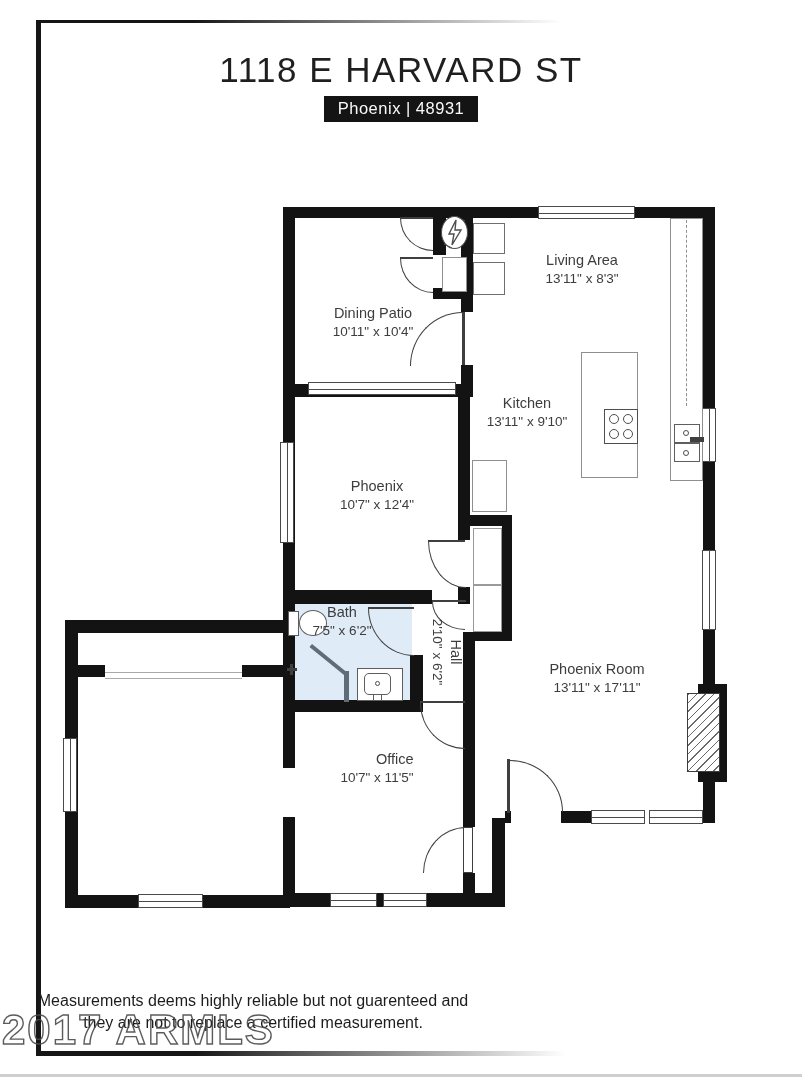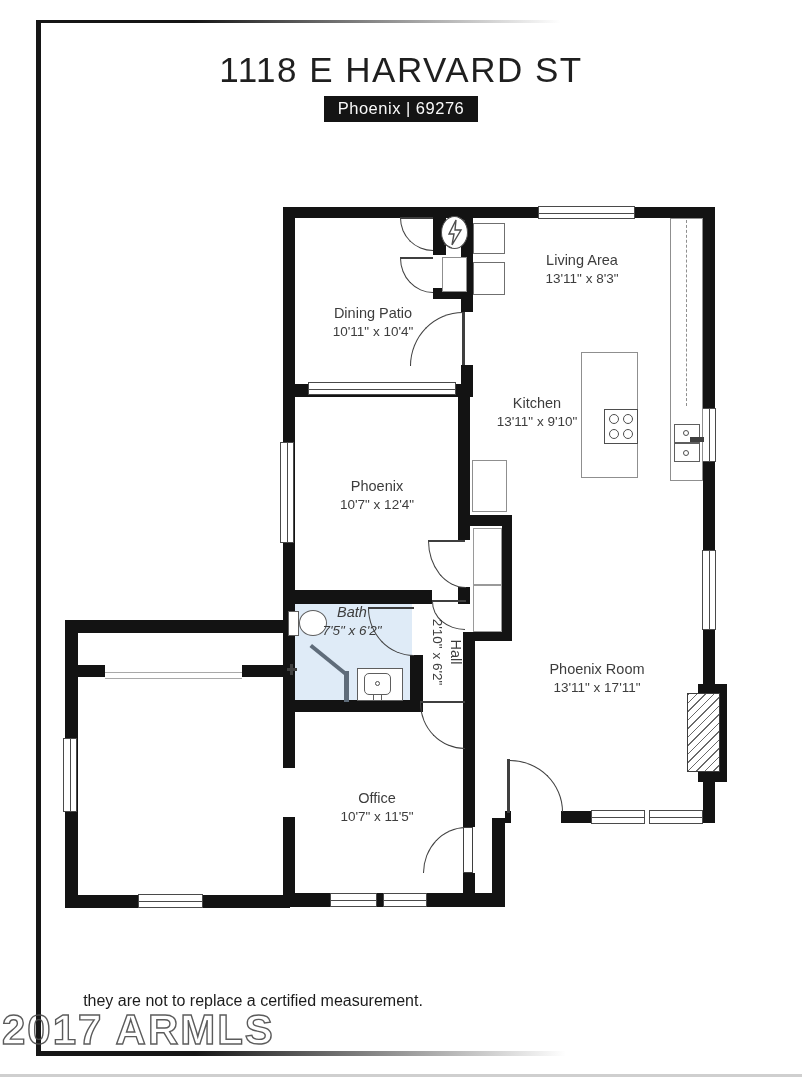--- a/index.html
+++ b/index.html
@@ -50,21 +50,21 @@
 </head>
 <body>
 
 <div class="frame-h" style="left:36px;top:20px;width:525px;height:3px;"></div>
 <div class="frame-v" style="left:36px;top:20px;width:5px;height:1036px;"></div>
 <div class="frame-h" style="left:36px;top:1051px;width:530px;height:5px;"></div>
 <div class="bottom-edge" style="left:0;top:1074px;width:802px;height:3px;"></div>
 
 <div class="title">1118 E HARVARD ST</div>
 <div class="badge-wrap">
-  <span class="badge">Phoenix | 69276</span>
+  <span class="badge">Phoenix | 48931</span>
 </div>
 
 <div class="abs" style="left:0;top:0;width:802px;height:1080px;">
 
   <div class="bathfill" style="left:295px;top:602px;width:117px;height:100px;"></div>
 
   <div class="wall" style="left:283px;top:207px;width:432px;height:11px;"></div>
   <div class="wall" style="left:283px;top:207px;width:12px;height:190px;"></div>
   <div class="wall" style="left:283px;top:384px;width:187px;height:13px;"></div>
   <div class="wall" style="left:283px;top:385px;width:12px;height:327px;"></div>
@@ -188,42 +188,43 @@
   <div class="fx" style="left:373px;top:694px;width:9px;height:7px;border-color:#5e5e5e;"></div>
 
   <div class="room-label" style="left:373px;top:322px;">
     <div class="rname">Dining Patio</div>
     <div class="rdims">10'11" x 10'4"</div>
   </div>
   <div class="room-label" style="left:582px;top:269px;">
     <div class="rname">Living Area</div>
     <div class="rdims">13'11" x 8'3"</div>
   </div>
-  <div class="room-label" style="left:527px;top:412px;margin-left:10px;">
+  <div class="room-label" style="left:527px;top:412px;">
     <div class="rname">Kitchen</div>
     <div class="rdims">13'11" x 9'10"</div>
   </div>
   <div class="room-label" style="left:377px;top:495px;">
     <div class="rname">Phoenix</div>
     <div class="rdims">10'7" x 12'4"</div>
   </div>
-  <div class="room-label" style="left:352px;top:621px;font-style:italic;">
+  <div class="room-label" style="left:342px;top:621px;">
     <div class="rname">Bath</div>
     <div class="rdims">7'5" x 6'2"</div>
   </div>
   <div class="room-label vert" style="left:446px;top:652px;">
     <div class="rname">Hall</div>
     <div class="rdims">2'10" x 6'2"</div>
   </div>
   <div class="room-label" style="left:597px;top:678px;">
     <div class="rname">Phoenix Room</div>
     <div class="rdims">13'11" x 17'11"</div>
   </div>
-  <div class="room-label" style="left:377px;top:807px;">
+  <div class="room-label" style="left:377px;top:768px;text-align:right;">
     <div class="rname">Office</div>
     <div class="rdims">10'7" x 11'5"</div>
   </div>
 </div>
 
 <div class="disclaimer">
+  <div>Measurements deems highly reliable but not guarenteed and</div>
   <div>they are not to replace a certified measurement.</div>
 </div>
 <div class="watermark">2017 ARMLS</div>
 
 </body></html>

